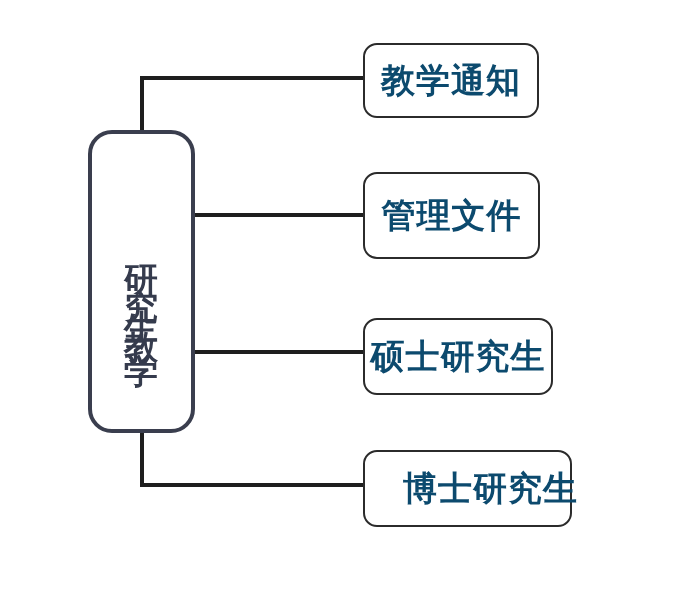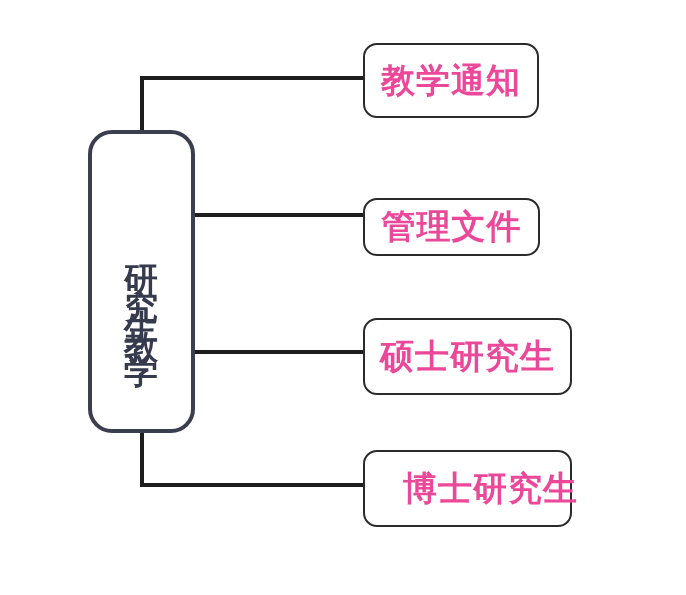--- a/index.html
+++ b/index.html
@@ -46,28 +46,28 @@
     position: absolute;
     box-sizing: border-box;
     border: 2.5px solid #2b2b2b;
     border-radius: 14px;
     background: #ffffff;
     display: flex;
     align-items: center;
     justify-content: center;
     font-size: 34px;
     font-weight: bold;
-    color: #ec4899;
+    color: #0c4a6e;
     letter-spacing: 1px;
     z-index: 2;
     white-space: nowrap;
   }
   .node-1 { left: 363px; top: 43px;  width: 176px; height: 75px; }
-  .node-2 { left: 363px; top: 198px; width: 177px; height: 58px; }
-  .node-3 { left: 363px; top: 318px; width: 209px; height: 77px; }
+  .node-2 { left: 363px; top: 172px; width: 177px; height: 87px; }
+  .node-3 { left: 363px; top: 318px; width: 190px; height: 77px; }
   .node-4 { left: 363px; top: 450px; width: 209px; height: 77px; padding-left: 46px; }
   
   .line {
     position: absolute;
     background: #1e1e1e;
     z-index: 1;
   }
   .c1-v { left: 140px; top: 76px;  width: 4px;   height: 58px; }
   .c1-h { left: 140px; top: 76px;  width: 225px; height: 4px;  }
   .c2-h { left: 193px; top: 213px; width: 172px; height: 4px;  }

